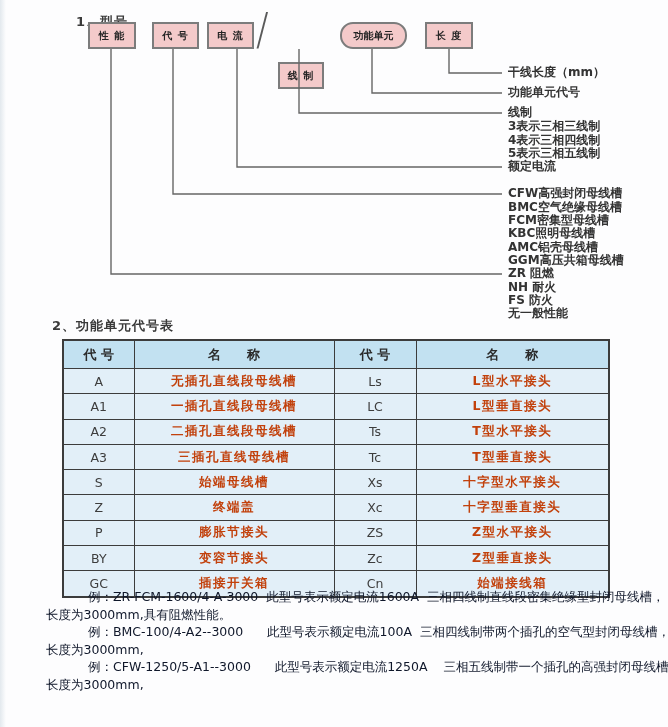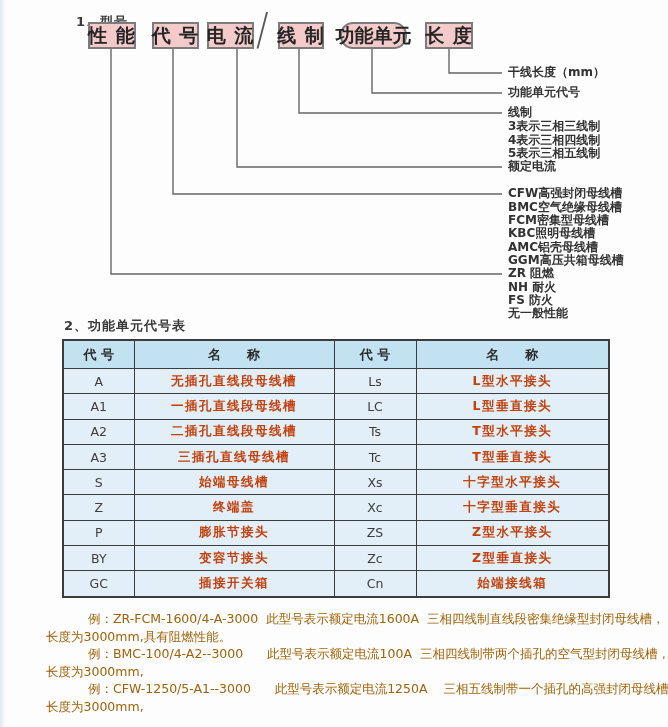--- a/index.html
+++ b/index.html
@@ -5,33 +5,33 @@
   html,body{margin:0;padding:0;background:#ffffff;}
   .page{
     position:relative;width:668px;height:727px;overflow:hidden;
     background:#fdfdfe;color:#2f2f2f;
     font-family:"DejaVu Sans","Liberation Sans",sans-serif;
   }
   .edge-shade{position:absolute;left:0;top:0;width:6px;height:727px;
     background:linear-gradient(to right,#e3e9ee,#fdfdfe);}
   .sec-title{position:absolute;font-size:13px;font-weight:600;letter-spacing:1px;color:#3a3a3a;white-space:nowrap;}
   #title1{left:76px;top:4px;margin-top:9px;}
-  #title2{left:64px;top:317px;}
+  #title2{left:52px;top:317px;}
 
   
   .dbox{
     position:absolute;top:22px;height:27px;box-sizing:border-box;
     background:#f4caca;border:2px solid #7c7c7c;
     display:flex;align-items:center;justify-content:center;
-    font-size:19px;font-weight:700;letter-spacing:1px;color:#252525;white-space:nowrap;
+    font-size:10px;font-weight:700;letter-spacing:1px;color:#252525;white-space:nowrap;
   }
   #box-perf{left:88px;width:48px;}
   #box-code{left:152px;width:47px;}
   #box-curr{left:207px;width:47px;}
-  #box-wire{left:278px;width:46px;}
+  #box-wire{left:278px;width:46px;margin-top:40px;}
   #box-func{left:340px;width:67px;letter-spacing:0;border-radius:13px;}
   #box-len {left:425px;width:48px;}
   .slash{
     position:absolute;left:255px;top:6px;font-size:44px;font-weight:300;
     color:#5a5a5a;line-height:48px;transform:scaleX(0.85);
   }
   svg.connectors{position:absolute;left:0;top:0;}
   .dlabel{
     position:absolute;left:508px;font-size:12px;font-weight:600;
     line-height:15px;white-space:nowrap;color:#333;
@@ -47,22 +47,22 @@
     border:1.5px solid #3c3c3c;text-align:center;vertical-align:middle;padding:0;
     overflow:hidden;white-space:nowrap;
   }
   table.codes th{background:#c2e1f1;font-size:13px;font-weight:700;height:27px;color:#2b2b2b;}
   table.codes td{background:#e2eff8;}
   td.code{font-size:12.5px;font-weight:400;color:#3d3d3d;}
   td.name{font-size:12.5px;font-weight:600;letter-spacing:1.5px;color:#c2410c;}
 
   
   .examples{
-    position:absolute;left:46px;top:610px;width:615px;
-    font-size:12.5px;line-height:17.6px;color:#a16207;font-weight:500;
+    position:absolute;left:46px;top:588px;width:615px;
+    font-size:12.5px;line-height:17.6px;color:#0f172a;font-weight:500;
   }
   .ex-line{white-space:pre;}
   .ex-indent{padding-left:42px;}
 </style>
 </head>
 <body>
 
 <div class="page">
   <div class="edge-shade"></div>
 

